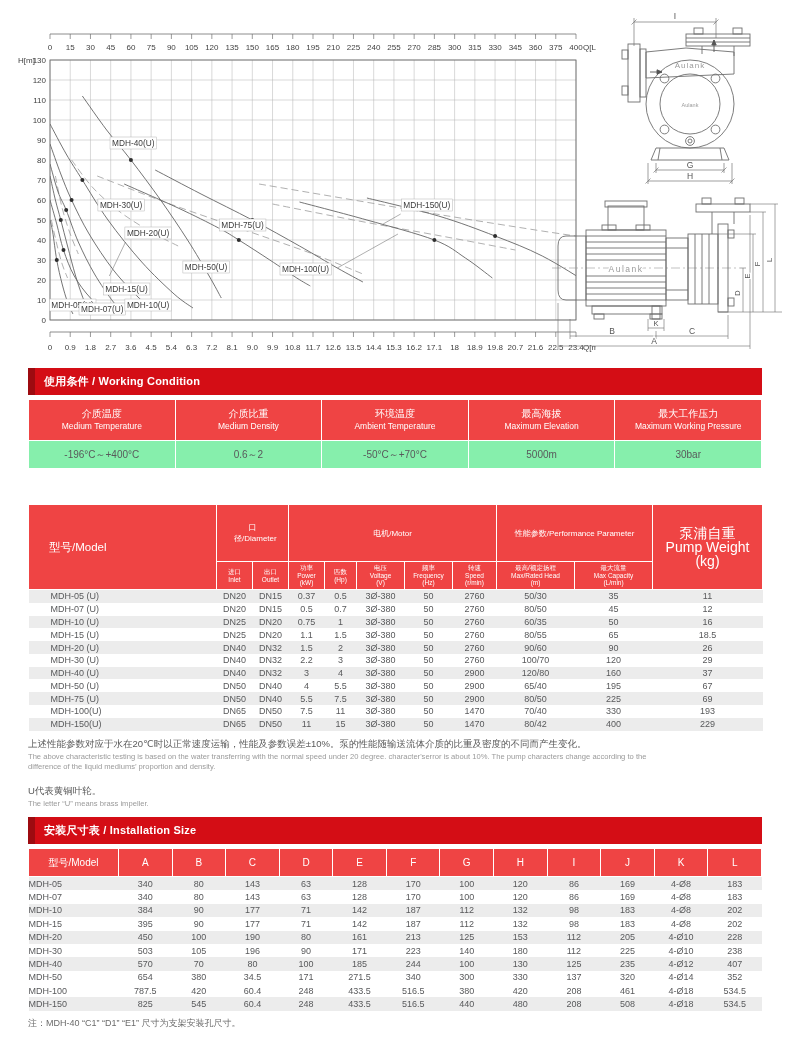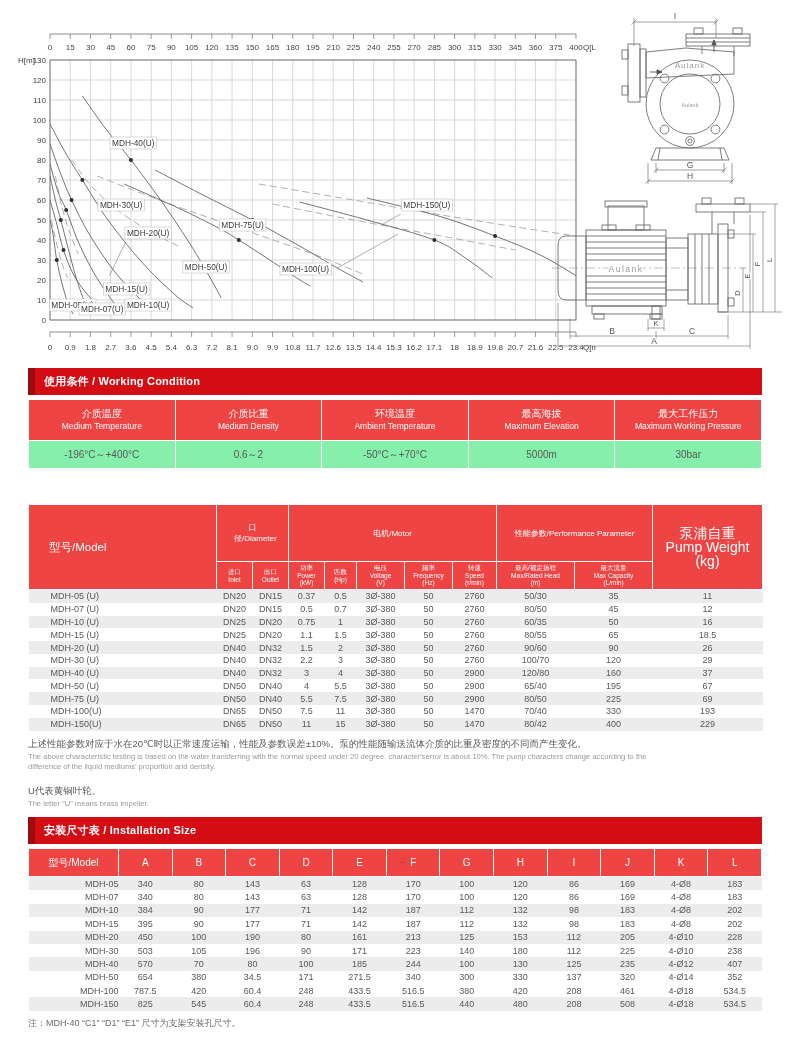--- a/index.html
+++ b/index.html
@@ -38,21 +38,21 @@
   #techTable td.model-cell{text-align:left;padding-left:22px;}
 
   .note-cn{font-size:9.5px;color:#5a5a5a;margin:7px 0 0 0;}
   .note-en{font-size:7.6px;color:#9a9a9a;margin:1px 0 0 0;line-height:9px;}
   .note-gap{margin-top:14px;}
 
   
   #instTable th{height:25px;font-size:10px;}
   #instTable th.model{font-size:10px;}
   #instTable td{font-size:9px;padding:1.7px 0;}
-  #instTable td.model-cell{text-align:right;}
+  #instTable td.model-cell{text-align:left;}
   .inst-note{font-size:9px;color:#6b6b6b;margin-top:6px;}
 
   svg text{font-family:"Liberation Sans","DejaVu Sans",sans-serif;}
 </style>
 </head>
 <body>
 
 <div class="page">
 
   <div class="chart-wrap">

